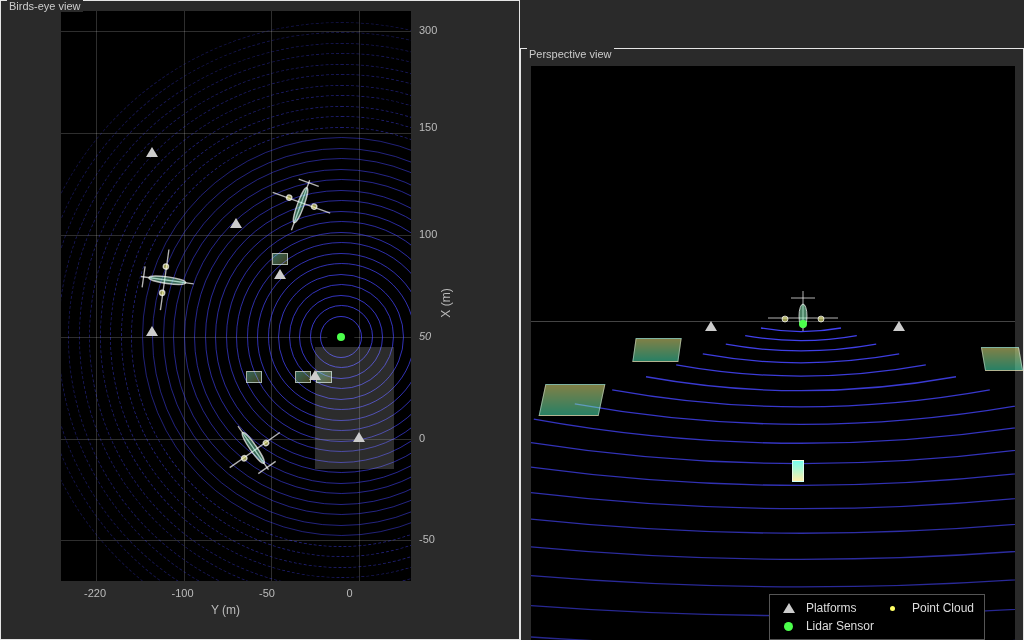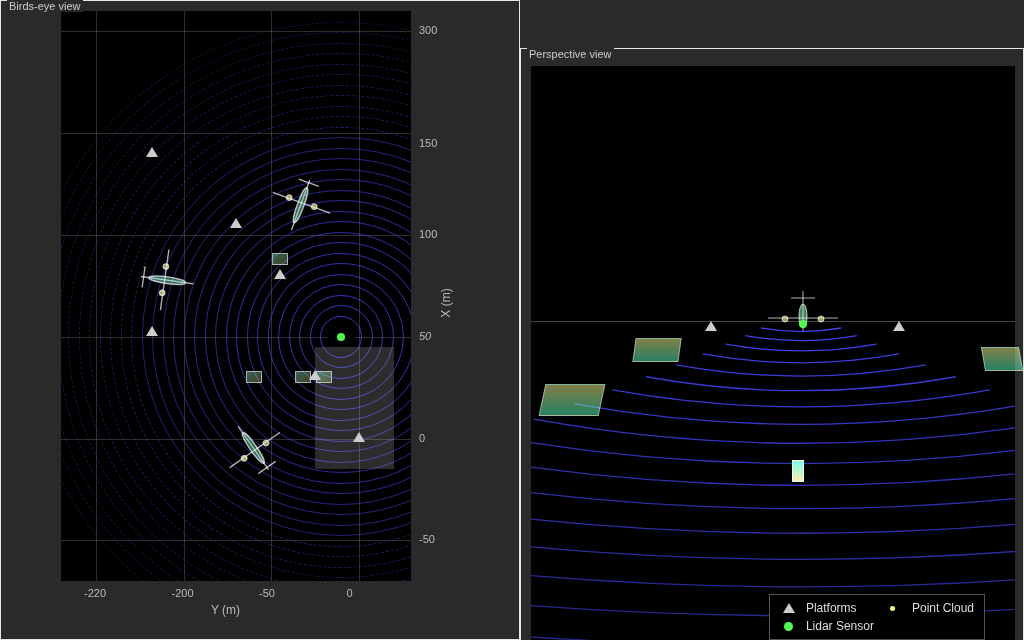--- a/index.html
+++ b/index.html
@@ -264,28 +264,28 @@
         <circle cx="-20" cy="3" r="4" fill="rgba(255,255,140,0.6)"></circle>
         <circle cx="20" cy="3" r="4" fill="rgba(255,255,140,0.6)"></circle>
       </g>
           </svg>
         </div>
       </div>
 
     <div class="axis-label" style="left:210px; top:602px;">Y (m)</div>
     <div class="axis-label rot" style="left:430px; top:295px;">X (m)</div>
   <div class="tick-label" style="left: 83px; top: 586px;">-220</div>
-      <div class="tick-label" style="left: 170.5px; top: 586px;">-200</div>
+      <div class="tick-label" style="left: 170.5px; top: 586px;">-100</div>
       <div class="tick-label" style="left: 258px; top: 586px;">-50</div>
       <div class="tick-label" style="left: 345.5px; top: 586px;">0</div>
       <div class="tick-label" style="left: 418px; top: 532.286px;">-50</div>
       <div class="tick-label" style="left: 418px; top: 430.5px;">0</div>
       <div class="tick-label" style="left: 418px; top: 328.714px; font-style: italic;">50</div>
       <div class="tick-label" style="left: 418px; top: 226.929px;">100</div>
-      <div class="tick-label" style="left: 418px; top: 136px;">150</div>
+      <div class="tick-label" style="left: 418px; top: 120px;">150</div>
       <div class="tick-label" style="left: 418px; top: 23.3571px;">300</div>
     </div>
 
   <div class="panel panel-right">
     <span class="panel-title">Perspective view</span>
 
     <div class="plot-area plot-right">
       <div class="horizon" style="top:255px;"></div>
 
       <svg class="persp-arcs" viewBox="0 0 484 614">

